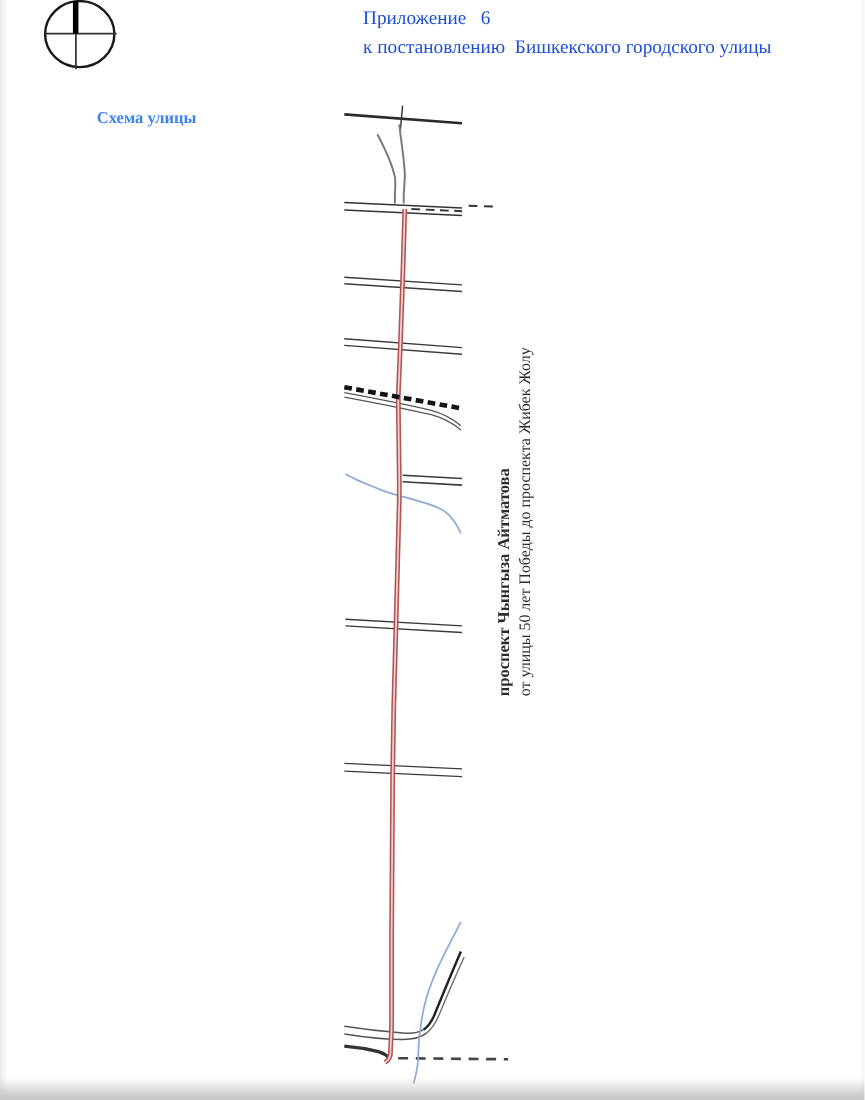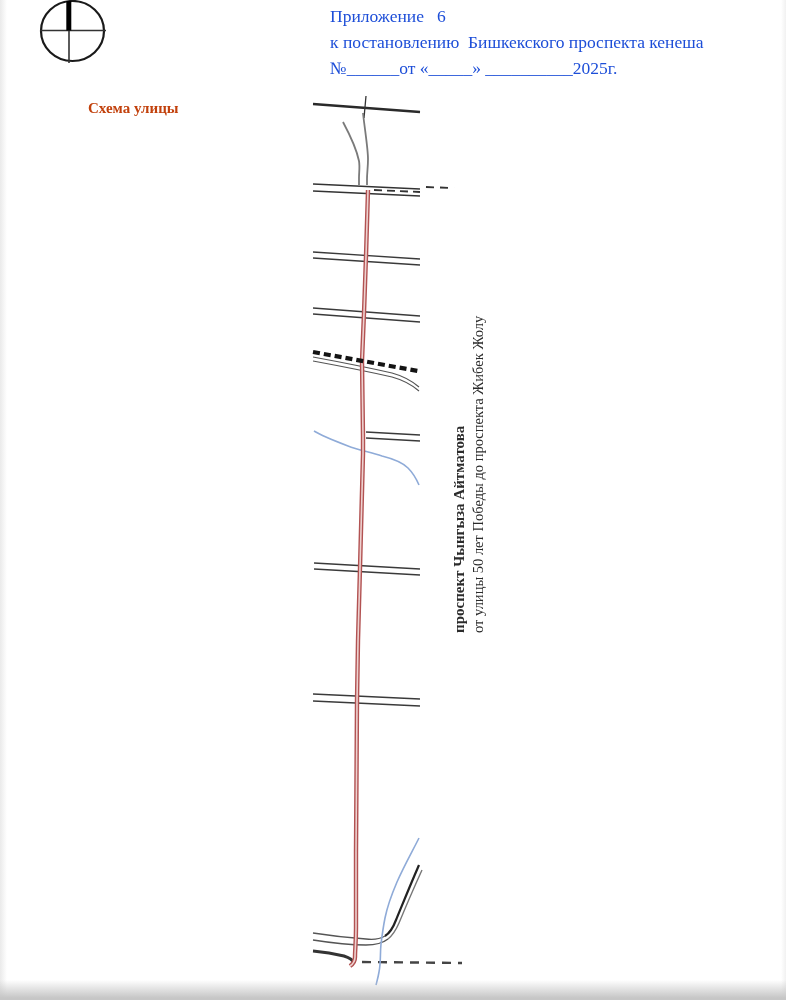--- a/index.html
+++ b/index.html
@@ -9,21 +9,21 @@
     font-family:"Liberation Serif","DejaVu Serif",serif;
     color:#1c1c1c;
   }
   .header-block{
     position:absolute;left:330px;top:3px;width:440px;
     font-size:17.5px;line-height:26px;color:#1d4ed8;
   }
   .header-line{white-space:pre;}
   .scheme-title{
     position:absolute;left:88px;top:100px;
-    font-size:15px;font-weight:bold;color:#c2410c;
+    font-size:15px;font-weight:bold;color:#3b82f6;
   }
   .map-svg{position:absolute;left:0;top:0;}
   .street-label{
     position:absolute;left:314px;top:459px;width:310px;height:38px;
     transform:rotate(-90deg);
     text-align:left;color:#2b2b2b;
   }
   .street-label .l1{font-size:15px;font-weight:bold;line-height:19px;white-space:pre;}
   .street-label .l2{font-size:14.5px;line-height:19px;white-space:pre;}
   .edge-bottom{
@@ -39,22 +39,21 @@
     position:absolute;right:0;top:0;width:5px;height:1000px;
     background:linear-gradient(to left,#e3e3e3,rgba(255,255,255,0));
     opacity:.5;
   }
 </style>
 </head>
 <body>
 
 <div class="header-block">
   <div class="header-line">Приложение   6</div>
-  <div class="header-line">к постановлению  Бишкекского проспекта кенеша</div>
-  <div class="header-line">№______от «_____» __________2025г.</div>
+  <div class="header-line">к постановлению  Бишкекского городского улицы</div>
 </div>
 
 <div class="scheme-title">Схема улицы</div>
 
 <svg class="map-svg" width="786" height="1000" viewBox="0 0 786 1000">
 
   <g>
     <ellipse cx="72.5" cy="31" rx="31.5" ry="30" fill="none" stroke="#1a1a1a" stroke-width="2.2"></ellipse>
     <line x1="40" y1="30.5" x2="106" y2="30.5" stroke="#333" stroke-width="1.6"></line>
     <line x1="69" y1="1" x2="69" y2="63" stroke="#333" stroke-width="1.6"></line>

